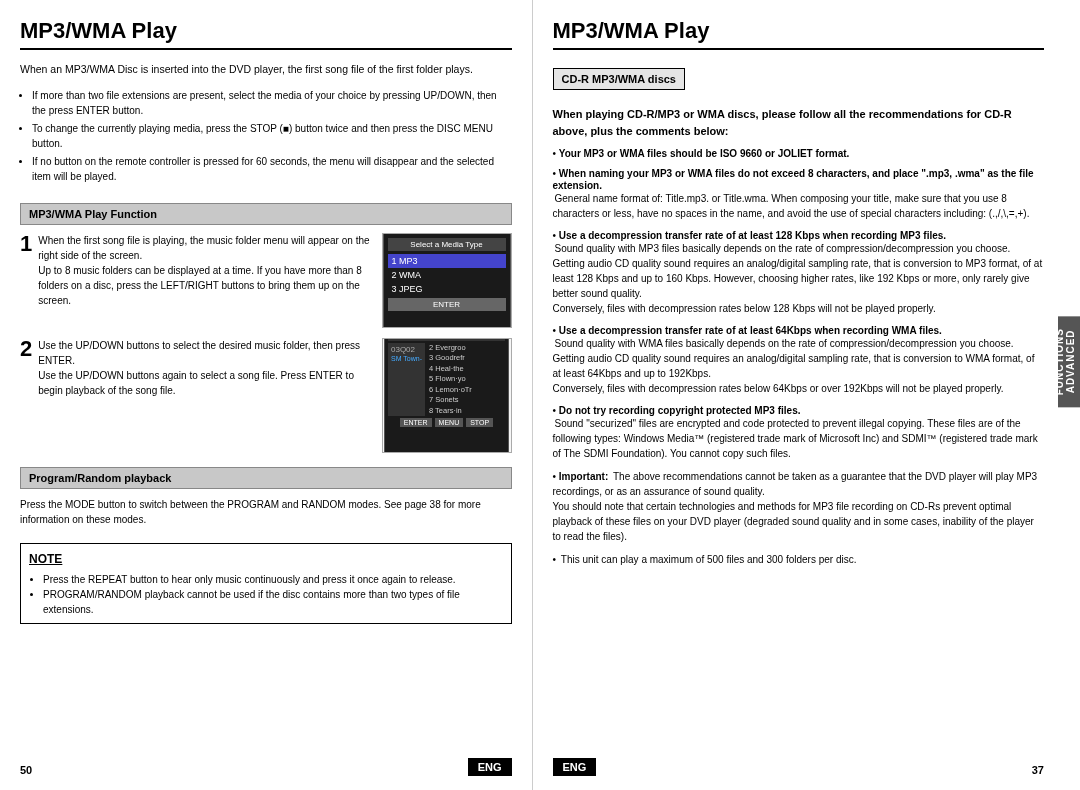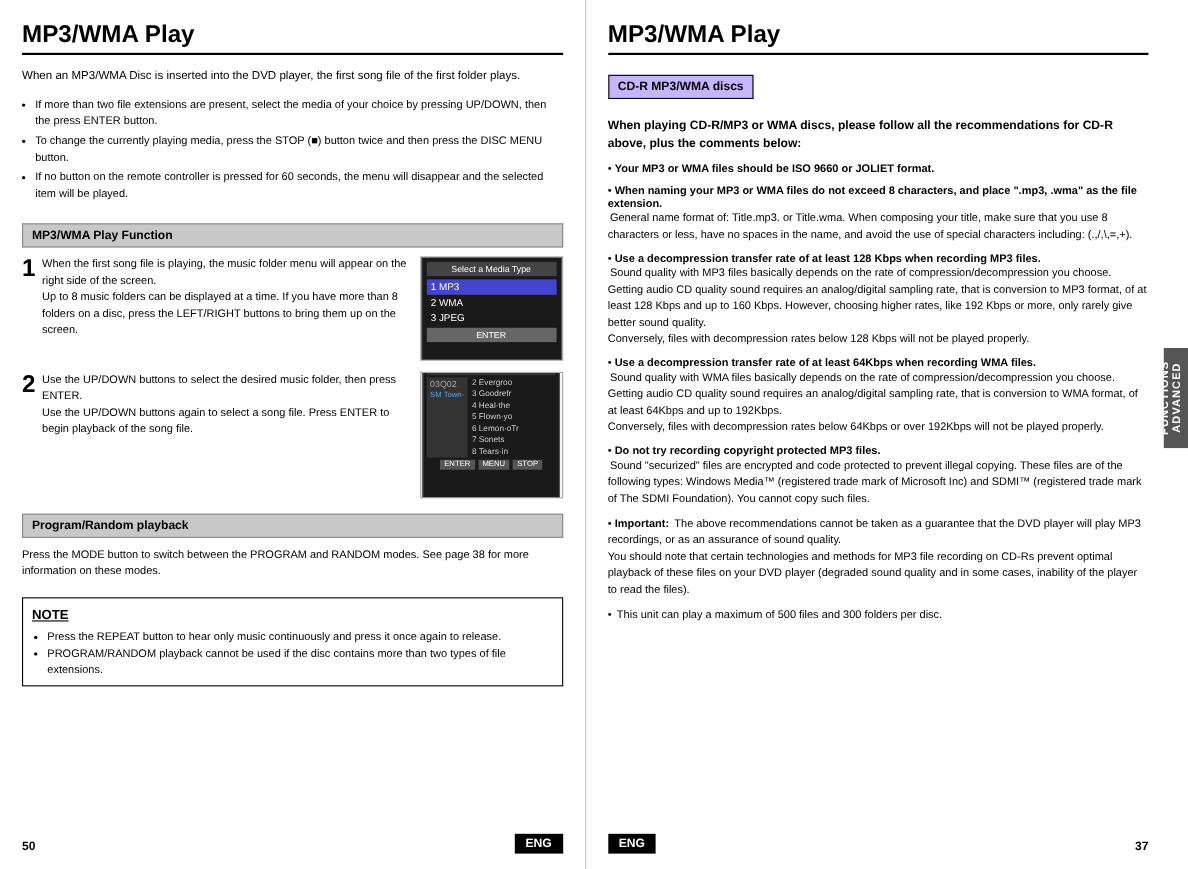--- a/index.html
+++ b/index.html
@@ -55,21 +55,21 @@
       background: #c8c8c8;
       border: 1px solid #888;
       padding: 4px 8px;
       font-weight: bold;
       font-size: 11px;
       display: inline-block;
       margin-bottom: 8px;
       margin-top: 6px;
     }
     .section-header-outline {
-      background: #c4b5fd;
+      background: #e5e5e5;
       border: 1.5px solid #000;
       padding: 4px 8px;
       font-weight: bold;
       font-size: 11px;
       display: inline-block;
       margin-bottom: 8px;
       margin-top: 6px;
     }
     .content-with-image {
       display: flex;

